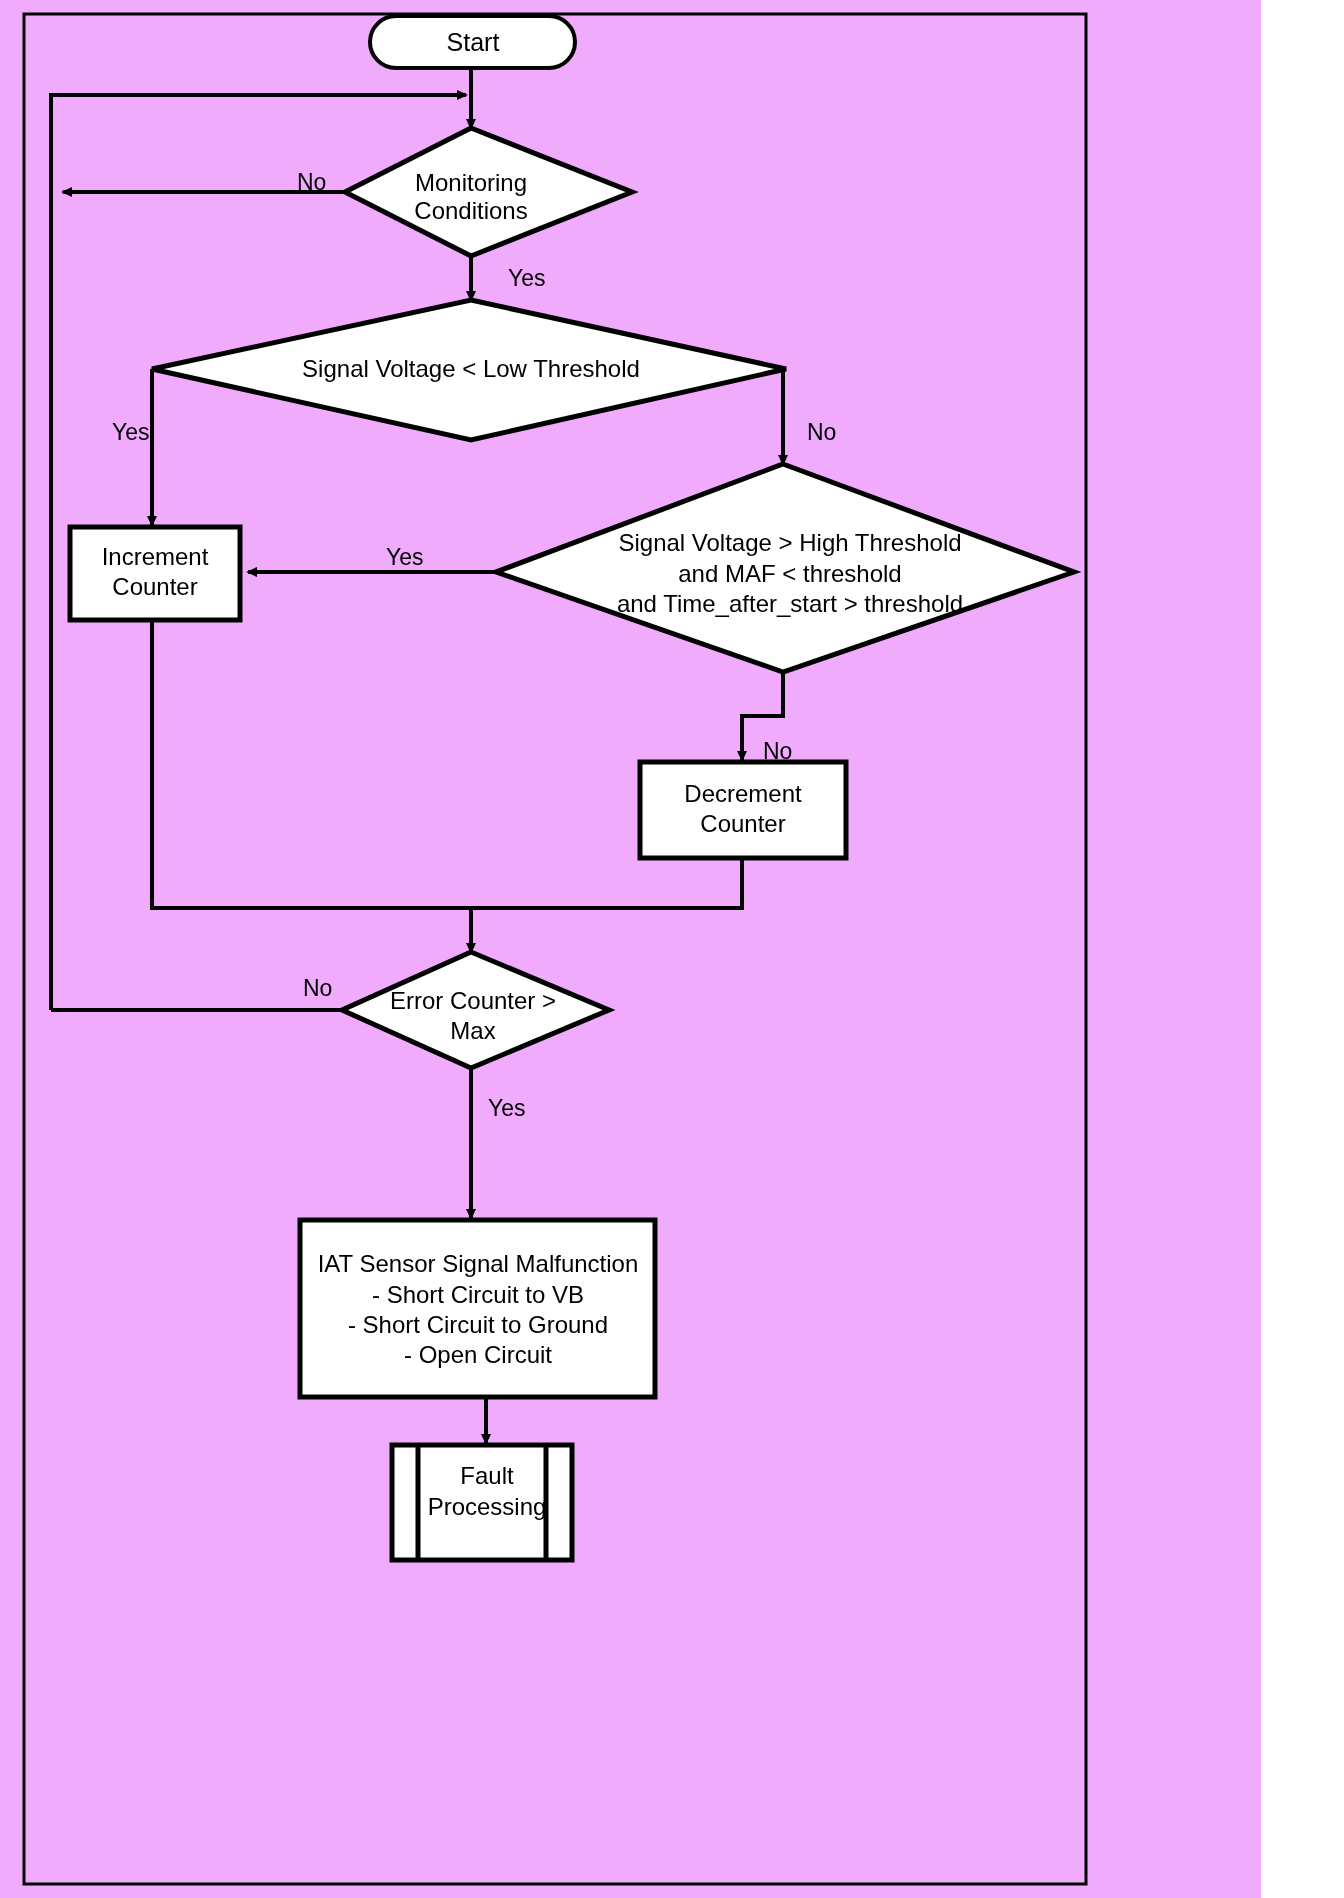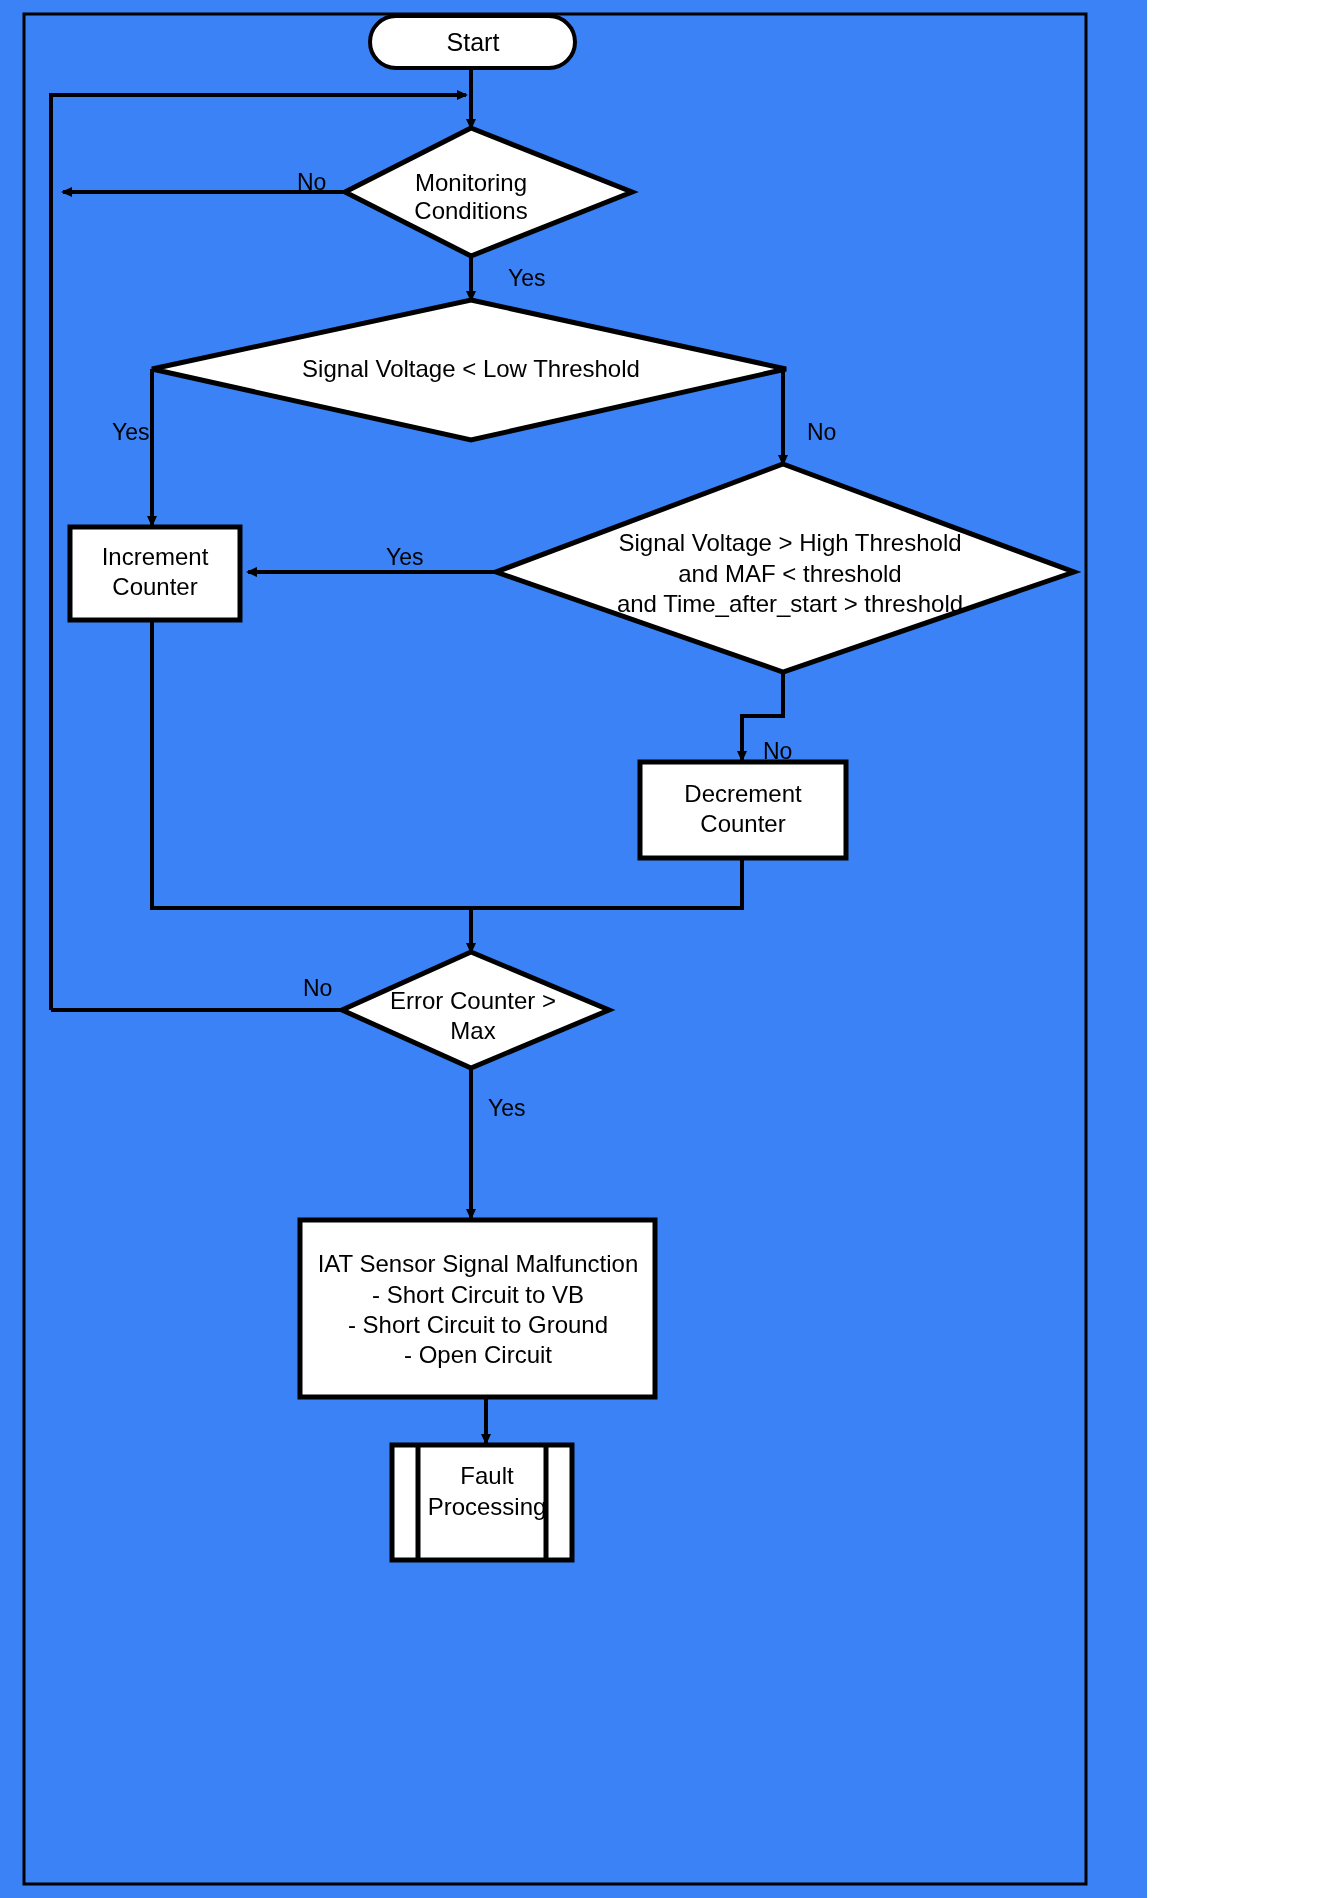--- a/index.html
+++ b/index.html
@@ -5,25 +5,24 @@
   html, body {
     margin: 0;
     padding: 0;
     background: #ffffff;
   }
   body {
     font-family: "Liberation Sans", sans-serif;
   }
   #canvas {
     position: relative;
-    width: 1125px;
+    width: 1261px;
     height: 1898px;
-    background: #3b82f6;
+    background: #f0abfc;
     overflow: hidden;
-    padding-left: 22px;
   }
   #flow-svg {
     position: absolute;
     left: 0;
     top: 0;
     width: 1344px;
     height: 1898px;
   }
   .node-text {
     font-family: "Liberation Sans", sans-serif;

